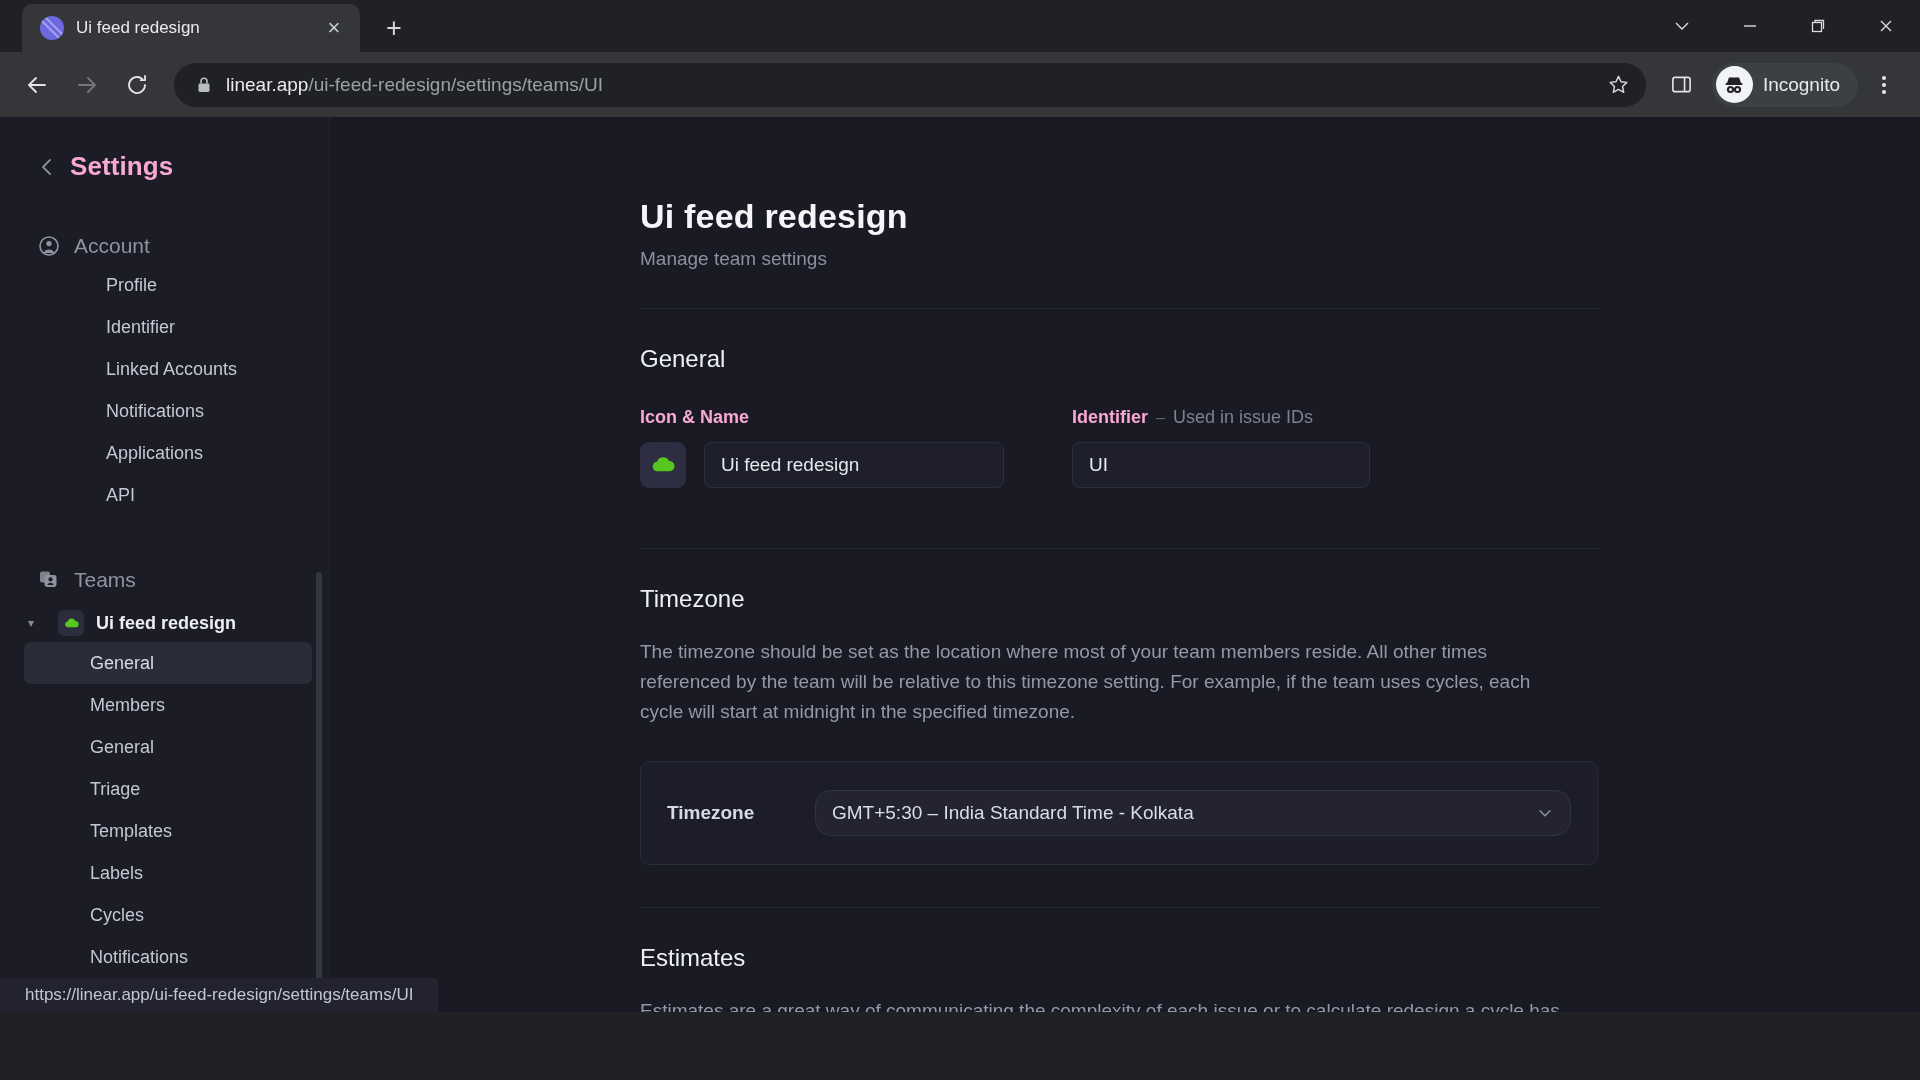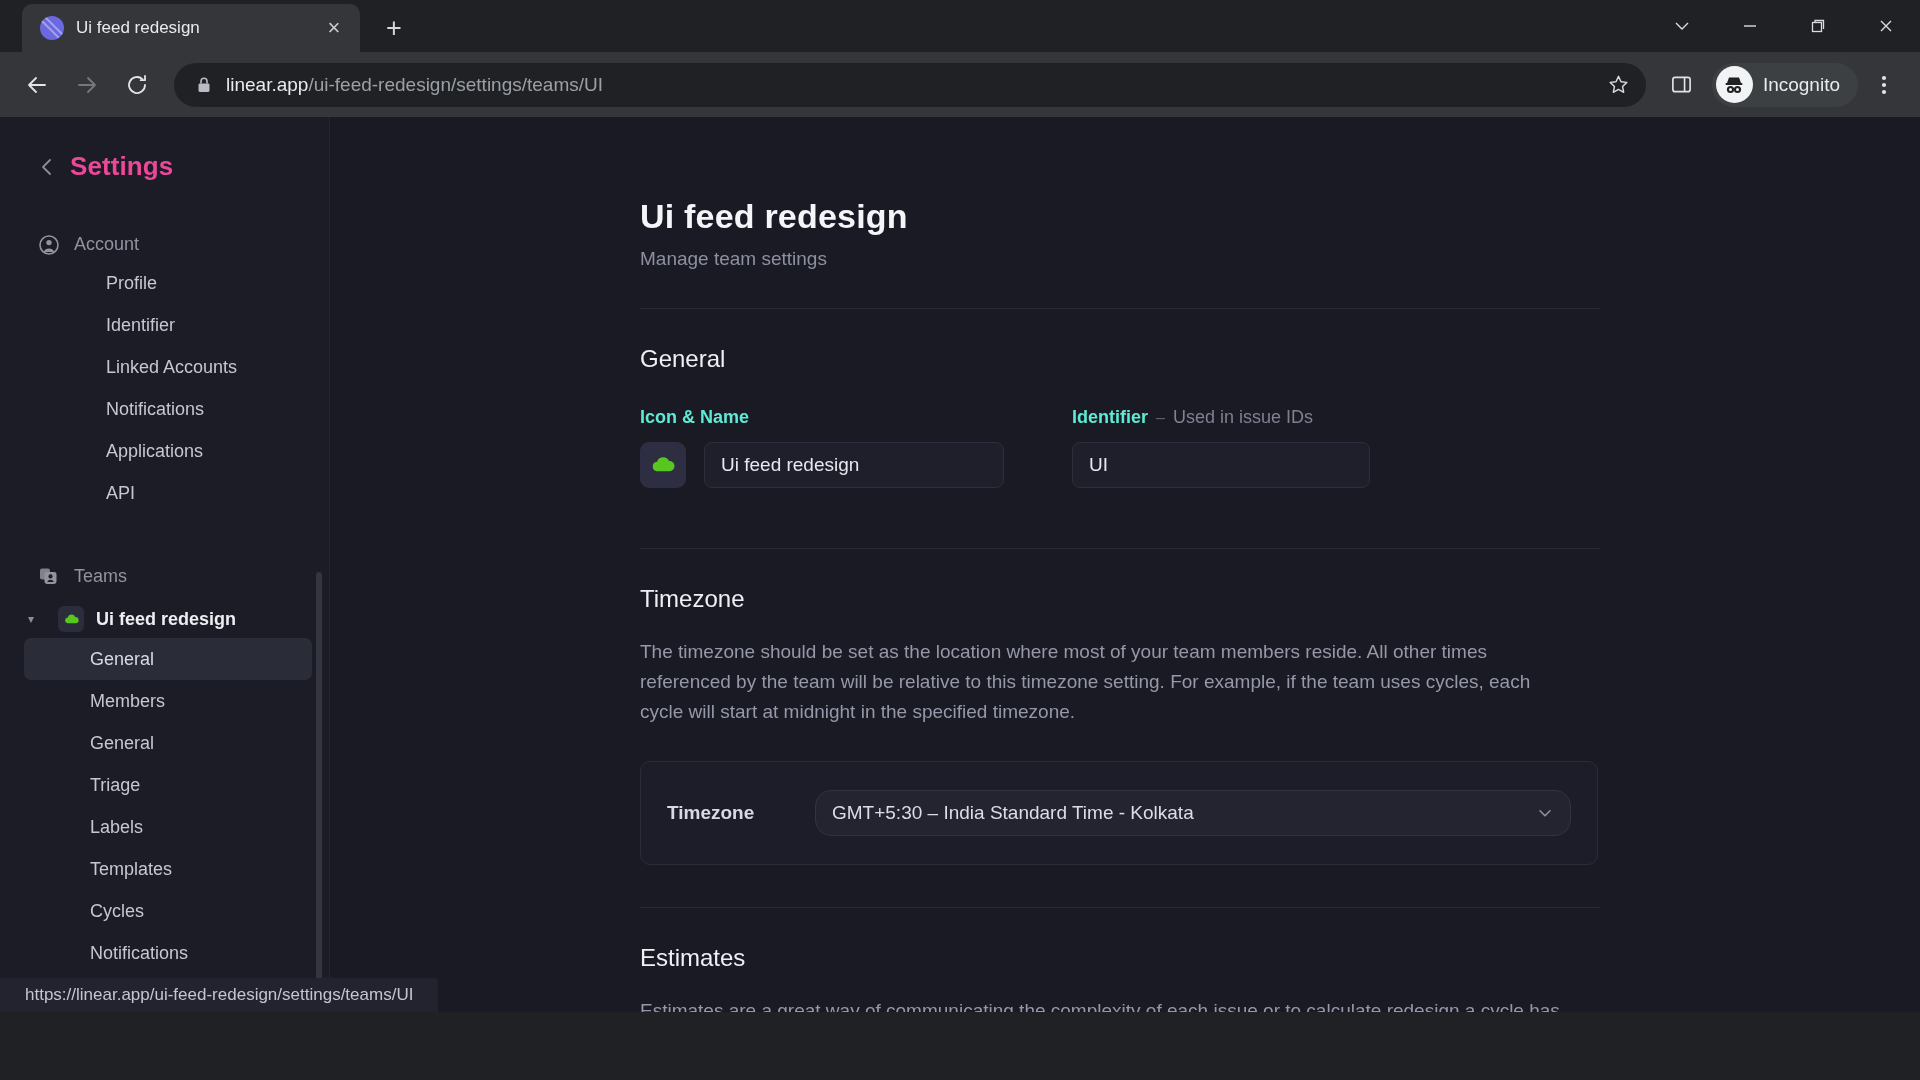--- a/index.html
+++ b/index.html
@@ -84,26 +84,26 @@
   
   .page { flex: 1; display: flex; background: #191a23; position: relative; min-height: 0; }
 
   
   .sidebar {
     width: 330px; flex: none; background: #1b1c25; position: relative;
     padding: 0 0 0 0; overflow: hidden;
   }
   .sb-head { display: flex; align-items: center; gap: 14px; padding: 34px 0 0 38px; }
   .sb-back { color: #8a8d99; display: flex; align-items: center; }
-  .sb-title { color: #ec4899; font-size: 26px; font-weight: 700; letter-spacing: .1px; }
+  .sb-title { color: #f9a8d4; font-size: 26px; font-weight: 700; letter-spacing: .1px; }
 
   .sb-group { margin-top: 46px; }
   .sb-grouphead {
-    display: flex; align-items: flex-start; gap: 14px; padding: 6px 0 6px 38px;
-    color: #9093a0; font-size: 18px;
+    display: flex; align-items: center; gap: 14px; padding: 6px 0 6px 38px;
+    color: #9093a0; font-size: 21px;
   }
   .sb-grouphead .gicon { display: flex; align-items: center; color: #9093a0; }
   .sb-item {
     height: 42px; display: flex; align-items: center; color: #c5c7d2;
     font-size: 18px; padding-left: 82px; border-radius: 7px;
     margin: 0 18px 0 24px;
   }
   .sb-item.sub { padding-left: 66px; }
   .sb-item.active { background: #2a2c38; color: #d8dae3; }
 
@@ -134,21 +134,21 @@
   .content { width: 960px; margin-left: 310px; padding-top: 80px; }
 
   .pg-title { color: #f4f5f8; font-size: 34px; font-weight: 700; letter-spacing: .2px; }
   .pg-sub { color: #8d90a0; font-size: 19px; margin-top: 12px; }
 
   .hr { height: 1px; background: #262833; margin: 38px 0 0 0; width: 960px; }
 
   .sec-title { color: #eef0f5; font-size: 24px; font-weight: 400; margin-top: 36px; }
 
   .field-row { display: flex; margin-top: 34px; gap: 68px; }
-  .field-label { color: #5eead4; font-size: 18px; font-weight: 700; }
+  .field-label { color: #f9a8d4; font-size: 18px; font-weight: 700; }
   .field-hint { color: #7e8191; font-size: 18px; font-weight: 400; }
   .dash { color: #5f6270; padding: 0 8px; }
 
   .icon-name-wrap { display: flex; align-items: flex-end; gap: 18px; }
   .team-icon-btn {
     width: 46px; height: 46px; border-radius: 9px; background: #2d2e42;
     display: flex; align-items: center; justify-content: center; flex: none;
   }
   .txtinput {
     height: 46px; background: #1e1f2b; border: 1px solid #2d2f3c; border-radius: 8px;
@@ -334,22 +334,22 @@
               <path d="M6.2 15.4 a3.4 3.4 0 0 1 .4 -6.7 A4.6 4.6 0 0 1 15.3 8 a3.6 3.6 0 0 1 .5 7.4 Z" fill="#57c61f"></path>
             </svg>
           </span>
           <span class="sb-team-name">Ui feed redesign</span>
         </div>
 
         <div class="sb-item sub active">General</div>
         <div class="sb-item sub">Members</div>
         <div class="sb-item sub">General</div>
         <div class="sb-item sub">Triage</div>
+        <div class="sb-item sub">Templates</div>
         <div class="sb-item sub">Labels</div>
-        <div class="sb-item sub">Templates</div>
         <div class="sb-item sub">Cycles</div>
         <div class="sb-item sub">Notifications</div>
       </div>
 
       <div class="sb-add">
         <span class="plus">+</span>
         <span>Add team</span>
       </div>
 
       <div class="sb-scroll-track"></div>

